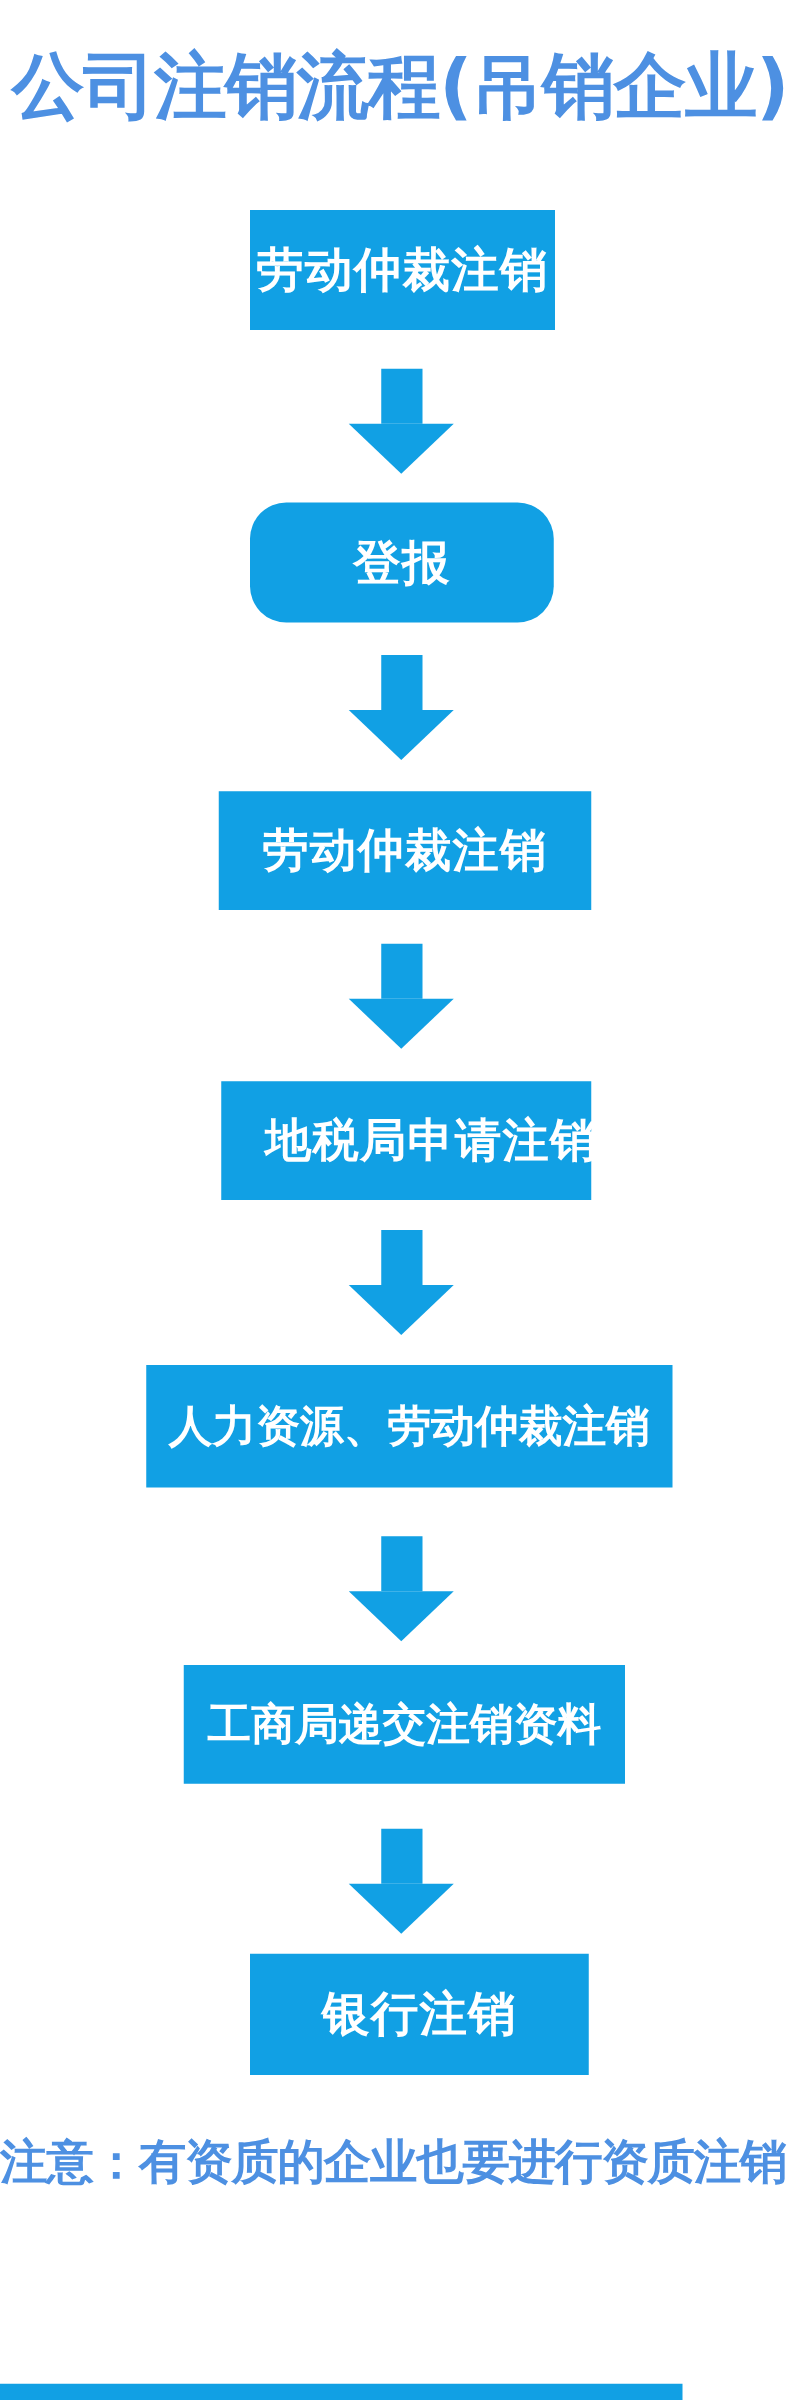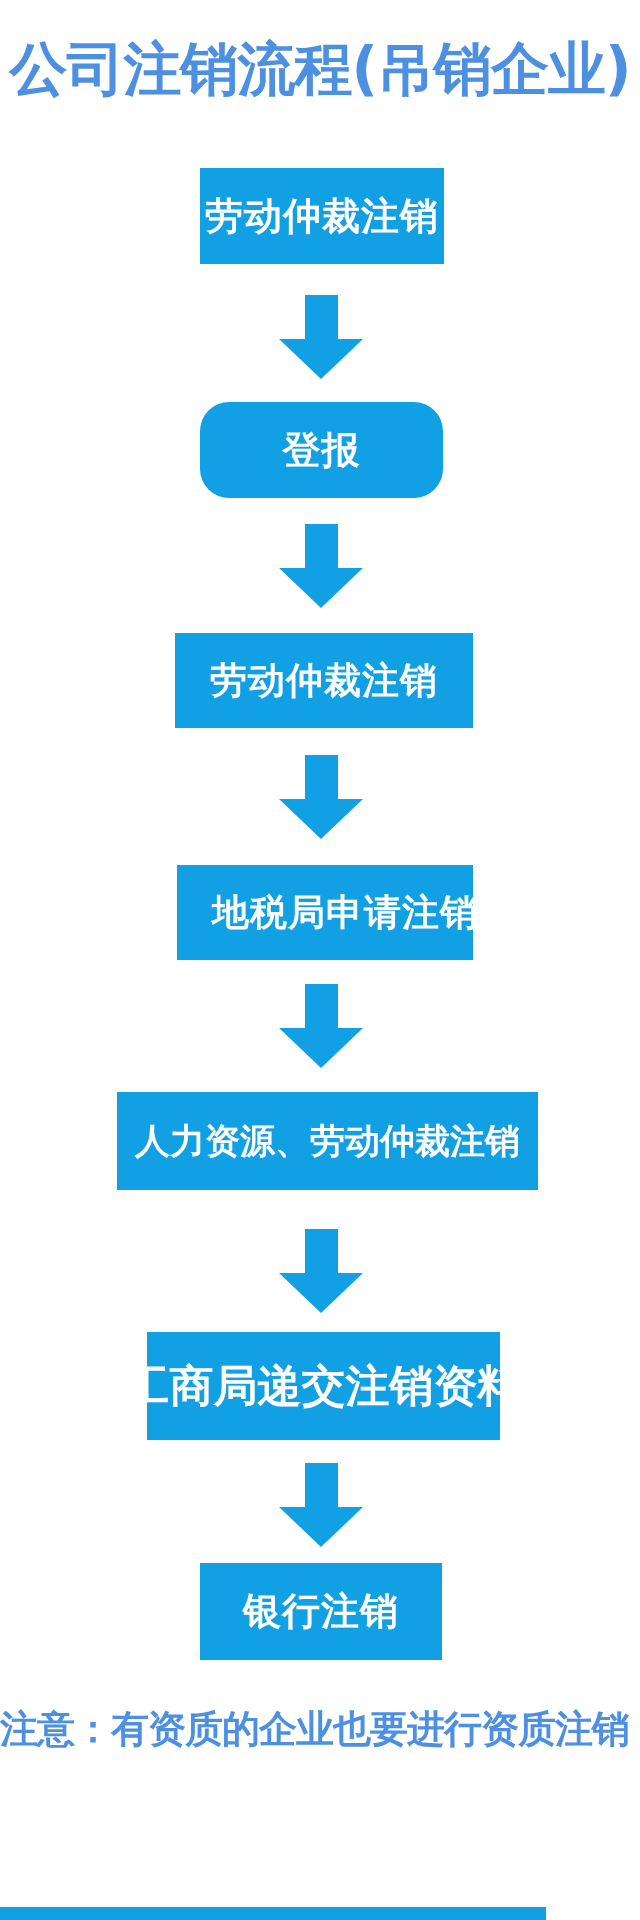--- a/index.html
+++ b/index.html
@@ -40,22 +40,22 @@
     font-weight: 700;
     font-size: 38px;
     letter-spacing: 1px;
     white-space: nowrap;
   }
   .b0 { left: 200px; top: 168px;  width: 244px; height: 96px; }
   .b1 { left: 200px; top: 402px;  width: 243px; height: 96px; border-radius: 29px; }
   .b2 { left: 175px; top: 633px;  width: 298px; height: 95px; font-size: 37px; }
   .b3 { left: 177px; top: 865px;  width: 296px; height: 95px; font-size: 37px; padding-left: 40px; }
   .b4 { left: 117px; top: 1092px; width: 421px; height: 98px; font-size: 35px; letter-spacing: 0; }
-  .b5 { left: 147px; top: 1332px; width: 353px; height: 108px; font-size: 44px; letter-spacing: 0; }
-  .b6 { left: 200px; top: 1563px; width: 242px; height: 97px; }
+  .b5 { left: 147px; top: 1332px; width: 353px; height: 95px; font-size: 35px; letter-spacing: 0; }
+  .b6 { left: 200px; top: 1563px; width: 271px; height: 97px; }
   .arrow {
     position: absolute;
     left: 279px;
     width: 84px;
     display: flex;
     flex-direction: column;
     align-items: center;
   }
   .a0 { top: 295px; }
   .a1 { top: 524px; }

